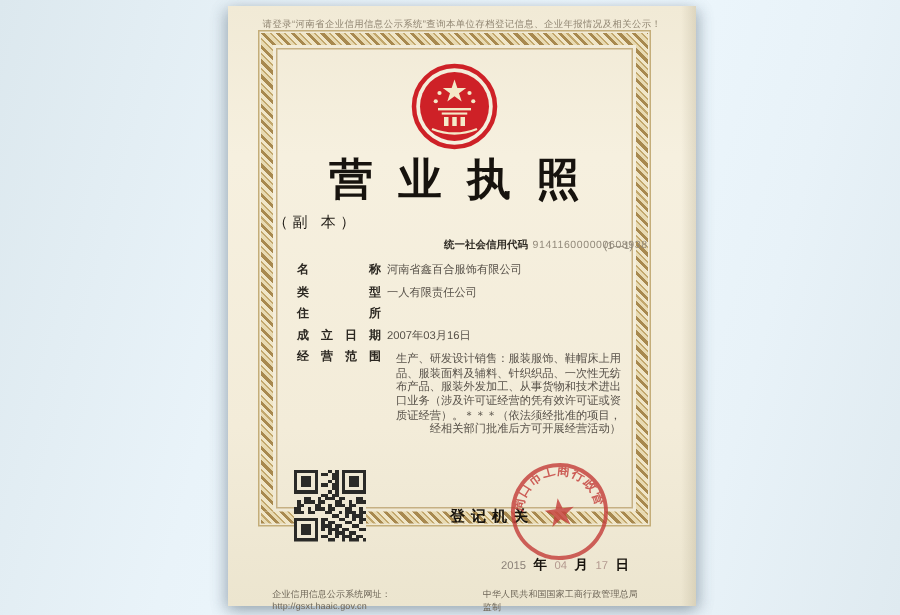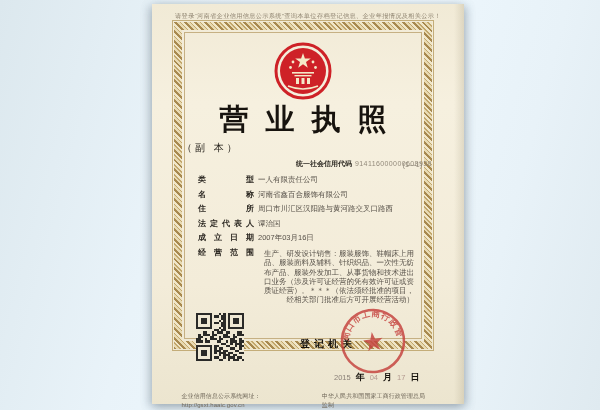--- a/index.html
+++ b/index.html
@@ -92,34 +92,29 @@
       <div class="license-title">营业执照</div>
       <div class="license-subtitle">（副 本）</div>
 
       <div class="code-line">
         <span class="code-label">统一社会信用代码</span><span class="code-value">914116000000608938</span>
       </div>
       <div class="page-no">(1—1)</div>
 
       <div class="fields">
         <div class="row">
+          <span class="lbl">名称</span>
+          <span class="val">河南省鑫百合服饰有限公司</span>
+        </div>
+        <div class="row">
           <span class="lbl">类型</span>
           <span class="val">一人有限责任公司</span>
         </div>
         <div class="row">
-          <span class="lbl">名称</span>
-          <span class="val">河南省鑫百合服饰有限公司</span>
-        </div>
-        <div class="row">
           <span class="lbl">住所</span>
-          <span class="val">周口市川汇区汉阳路与黄河路交叉口路西</span>
-        </div>
-        <div class="row">
-          <span class="lbl">法定代表人</span>
-          <span class="val">谭治国</span>
         </div>
         <div class="row">
           <span class="lbl">成立日期</span>
           <span class="val">2007年03月16日</span>
         </div>
         <div class="row scope">
           <span class="lbl">经营范围</span>
           <span class="val">生产、研发设计销售：服装服饰、鞋帽床上用品、服装面料及辅料、针织织品、一次性无纺布产品、服装外发加工、从事货物和技术进出口业务（涉及许可证经营的凭有效许可证或资质证经营）。＊＊＊（依法须经批准的项目，经相关部门批准后方可开展经营活动）</span>
         </div>
       </div>

